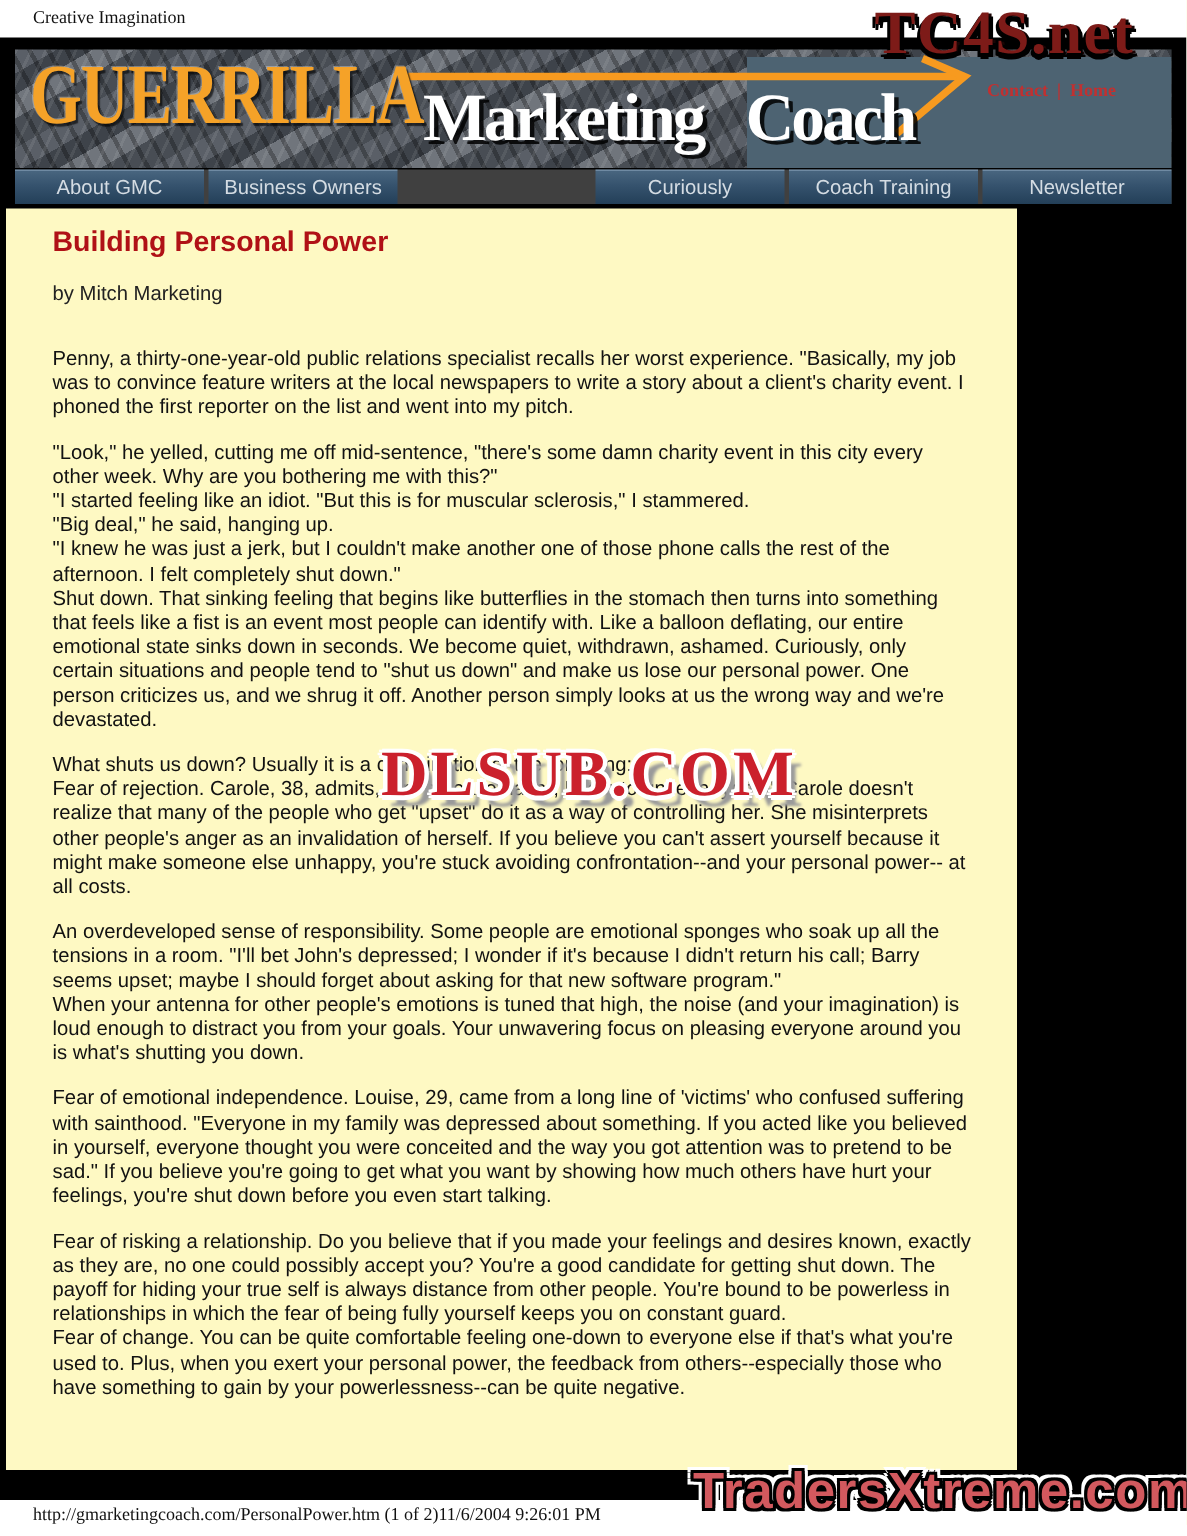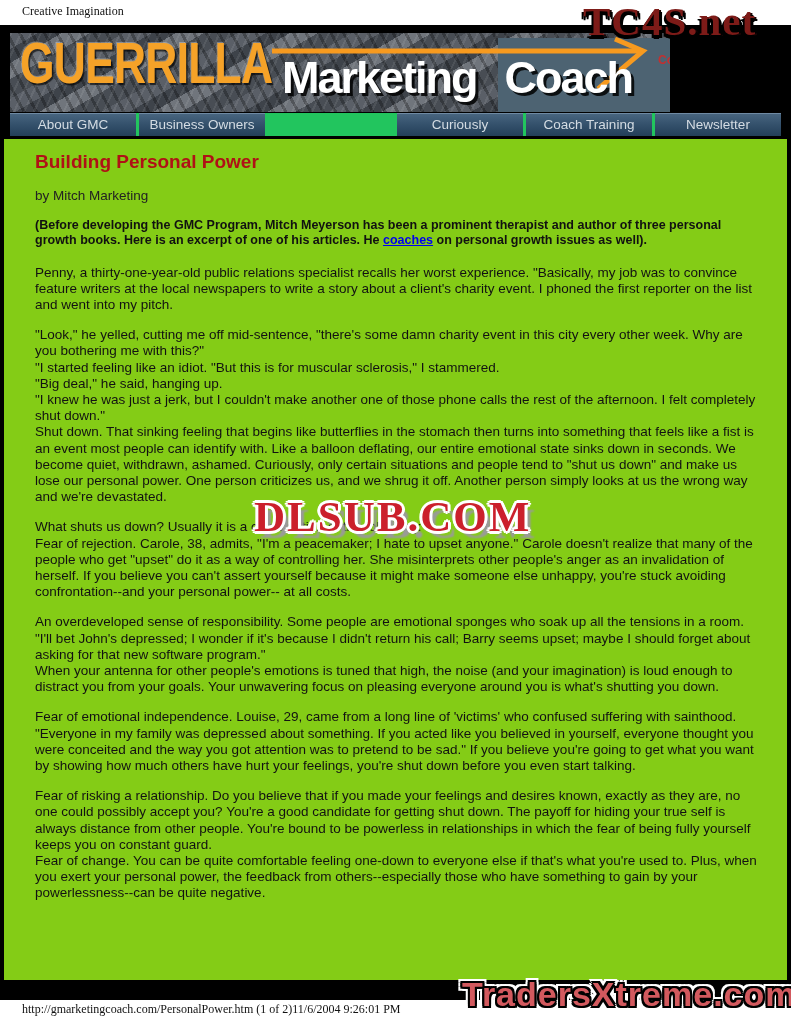--- a/index.html
+++ b/index.html
@@ -4,55 +4,56 @@
 <style>
   * { margin:0; padding:0; box-sizing:border-box; }
   html,body { width:791px; height:1024px; background:#fff; font-family:"Liberation Sans", sans-serif; }
   body { position:relative; overflow:hidden; }
 
   .corner-note { position:absolute; left:22px; top:4px; font-family:"Liberation Serif", serif; font-size:12px; color:#111; }
 
   #frame { position:absolute; left:0; top:25px; width:791px; height:975px; background:#000; }
 
   
-  .banner { position:absolute; left:10px; top:8px; width:660px; height:79px; overflow:hidden;
+  .banner { position:absolute; left:10px; top:8px; width:771px; height:79px; overflow:hidden;
     background:
       repeating-linear-gradient(115deg, rgba(255,255,255,.08) 0 2px, transparent 2px 9px),
       repeating-linear-gradient(62deg, rgba(0,0,0,.28) 0 3px, transparent 3px 11px),
       repeating-linear-gradient(150deg, #5a5f67 0 14px, #3e434a 14px 26px, #70757c 26px 40px, #484d54 40px 57px);
+    font-family: Liberation Serif, serif;
   }
   .bluebox { position:absolute; left:488px; top:5px; width:283px; height:74px; background:#4d6372; }
   .brand-guerrilla { position:absolute; left:10px; top:1px; font-size:57px; font-weight:bold; line-height:1.04;
     color:var(--accent-orange,#F5A228); transform:scaleX(.78); transform-origin:left top; letter-spacing:-1px;
     text-shadow:-1px -1px 0 rgba(255,255,255,.3), 2px 2px 1px rgba(0,0,0,.65); white-space:nowrap; }
   .brand-mc { position:absolute; left:272px; top:19px; font-size:45px; font-weight:bold; color:#fff;
     letter-spacing:-2px; white-space:nowrap; text-shadow:3px 3px 0 rgba(0,0,0,.85); }
   .brand-mc .w3 { margin-left:28px; }
   .banner-arrow { position:absolute; left:0; top:0; width:771px; height:79px; pointer-events:none; }
   .header-links { position:absolute; left:648px; top:20px; display:flex; gap:6px; font-size:12px; font-weight:bold; color:#c23030; }
   .header-links span { color:#c23030; }
 
   
-  .nav { position:absolute; left:10px; top:88px; width:771px; height:23px; display:flex; gap:3px; background:#22c55e; }
+  .nav { position:absolute; left:10px; top:88px; width:771px; height:23px; display:flex; gap:3px; background:#404040; }
   .nav .tab { flex:1; height:23px; line-height:22px; text-align:center; font-size:13.5px; color:#d4dce3;
     background:linear-gradient(180deg,#48657f 0%,#35526d 45%,#233f58 100%);
     border-top:1px solid #6f8aa3; cursor:pointer; white-space:nowrap; }
   .nav .tab.active { background:linear-gradient(180deg,#f9c566 0%,#f2a535 55%,#e08c1e 100%);
     color:#1c1c10; border-top:1px solid #ffd98f;margin-top:40px; }
 
   
-  .content { position:absolute; left:4px; top:114px; width:783px; height:841px; background:#84cc16;
+  .content { position:absolute; left:4px; top:114px; width:674px; height:841px; background:#fef9c3;
     padding:6px 30px 0 31px; overflow:hidden; }
   .article-title { font-size:19px; font-weight:bold; color:var(--title-red,#B01116); margin-top:6px; }
   .byline { font-size:13.5px; color:#222; margin-top:15px; }
   .intro { font-size:12.5px; font-weight:bold; color:#111; line-height:1.22; margin-top:15px; }
   .intro a { color:var(--link-blue,#0000EE); text-decoration:underline; cursor:pointer; }
   .article-body { font-size:13.5px; color:#121212; line-height:16.2px; }
   .article-body p.para { margin-top:14px; }
-  .article-body p.para:first-child { margin-top:16px; }
+  .article-body p.para:first-child { margin-top:28px; }
 
   
   .wm { position:absolute; white-space:nowrap; pointer-events:none; }
   .wm-tc4s { left:583px; top:-3px; font-family:"Liberation Serif", serif; font-weight:bold; font-size:41px;
     letter-spacing:1px; color:#7d1b18;
     text-shadow:3px 3px 0 #000, -2px 3px 0 #000, 0 4px 0 #000, 2px 1px 0 #1a0505; }
   .wm-dlsub { left:254px; top:492px; font-family:"Liberation Serif", serif; font-weight:bold; font-size:43px;
     letter-spacing:2px; color:var(--watermark-red,#CB202C);
     text-shadow:
       -2px -2px 0 #fff, 2px -2px 0 #fff, -2px 2px 0 #fff, 2px 2px 0 #fff,
@@ -96,21 +97,20 @@
       <div class="tab">Business Owners</div>
       <div class="tab active">Resources</div>
       <div class="tab">Curiously</div>
       <div class="tab">Coach Training</div>
       <div class="tab">Newsletter</div>
     </div>
 
   <div class="content">
     <div class="article-title">Building Personal Power</div>
     <div class="byline">by Mitch Marketing</div>
-    <div class="intro"><span>(Before developing the GMC Program, Mitch Meyerson has been a prominent therapist and author of three personal growth books. Here is an excerpt of one of his articles. He </span><a>coaches</a><span> on personal growth issues as well).</span></div>
     <div class="article-body">
         <p class="para">Penny, a thirty-one-year-old public relations specialist recalls her worst experience. "Basically, my job was to convince feature writers at the local newspapers to write a story about a client's charity event. I phoned the first reporter on the list and went into my pitch.</p>
         <p class="para">"Look," he yelled, cutting me off mid-sentence, "there's some damn charity event in this city every other week. Why are you bothering me with this?"<br>"I started feeling like an idiot. "But this is for muscular sclerosis," I stammered.<br>"Big deal," he said, hanging up.<br>"I knew he was just a jerk, but I couldn't make another one of those phone calls the rest of the afternoon. I felt completely shut down."<br>Shut down. That sinking feeling that begins like butterflies in the stomach then turns into something that feels like a fist is an event most people can identify with. Like a balloon deflating, our entire emotional state sinks down in seconds. We become quiet, withdrawn, ashamed. Curiously, only certain situations and people tend to "shut us down" and make us lose our personal power. One person criticizes us, and we shrug it off. Another person simply looks at us the wrong way and we're devastated.</p>
         <p class="para">What shuts us down? Usually it is a combination of the following:<br>Fear of rejection. Carole, 38, admits, "I'm a peacemaker; I hate to upset anyone." Carole doesn't realize that many of the people who get "upset" do it as a way of controlling her. She misinterprets other people's anger as an invalidation of herself. If you believe you can't assert yourself because it might make someone else unhappy, you're stuck avoiding confrontation--and your personal power-- at all costs.</p>
         <p class="para">An overdeveloped sense of responsibility. Some people are emotional sponges who soak up all the tensions in a room. "I'll bet John's depressed; I wonder if it's because I didn't return his call; Barry seems upset; maybe I should forget about asking for that new software program."<br>When your antenna for other people's emotions is tuned that high, the noise (and your imagination) is loud enough to distract you from your goals. Your unwavering focus on pleasing everyone around you is what's shutting you down.</p>
         <p class="para">Fear of emotional independence. Louise, 29, came from a long line of 'victims' who confused suffering with sainthood. "Everyone in my family was depressed about something. If you acted like you believed in yourself, everyone thought you were conceited and the way you got attention was to pretend to be sad." If you believe you're going to get what you want by showing how much others have hurt your feelings, you're shut down before you even start talking.</p>
         <p class="para">Fear of risking a relationship. Do you believe that if you made your feelings and desires known, exactly as they are, no one could possibly accept you? You're a good candidate for getting shut down. The payoff for hiding your true self is always distance from other people. You're bound to be powerless in relationships in which the fear of being fully yourself keeps you on constant guard.<br>Fear of change. You can be quite comfortable feeling one-down to everyone else if that's what you're used to. Plus, when you exert your personal power, the feedback from others--especially those who have something to gain by your powerlessness--can be quite negative.</p>
       </div>
   </div>
 

